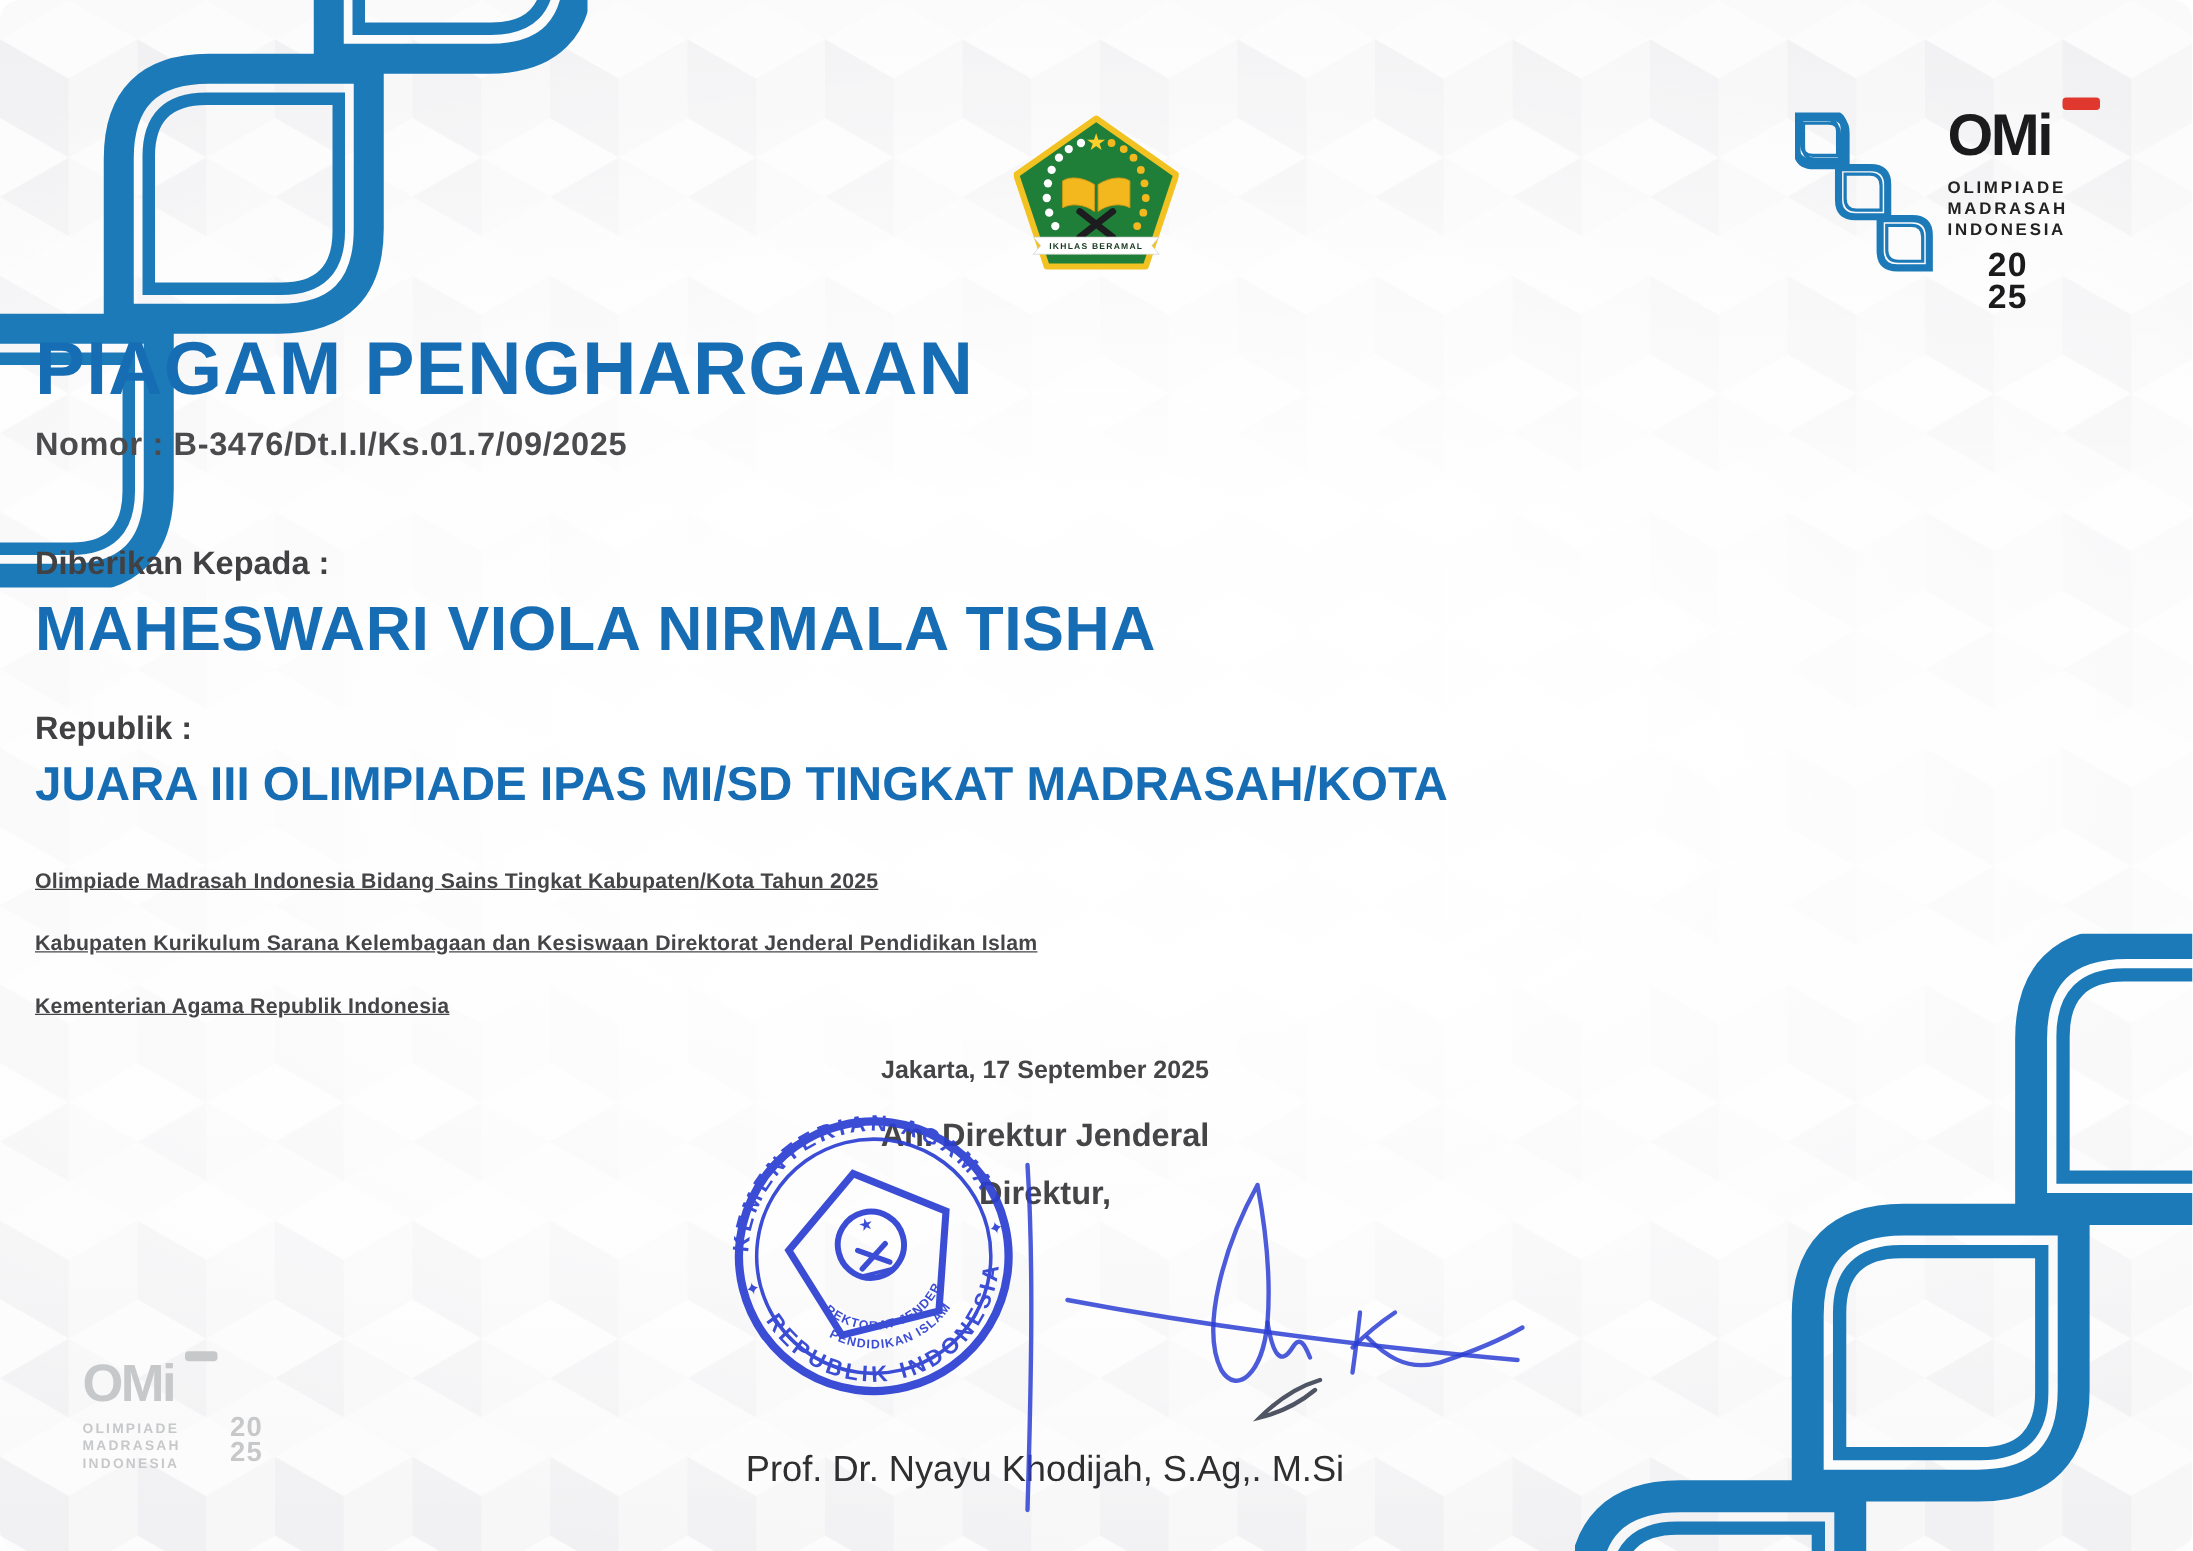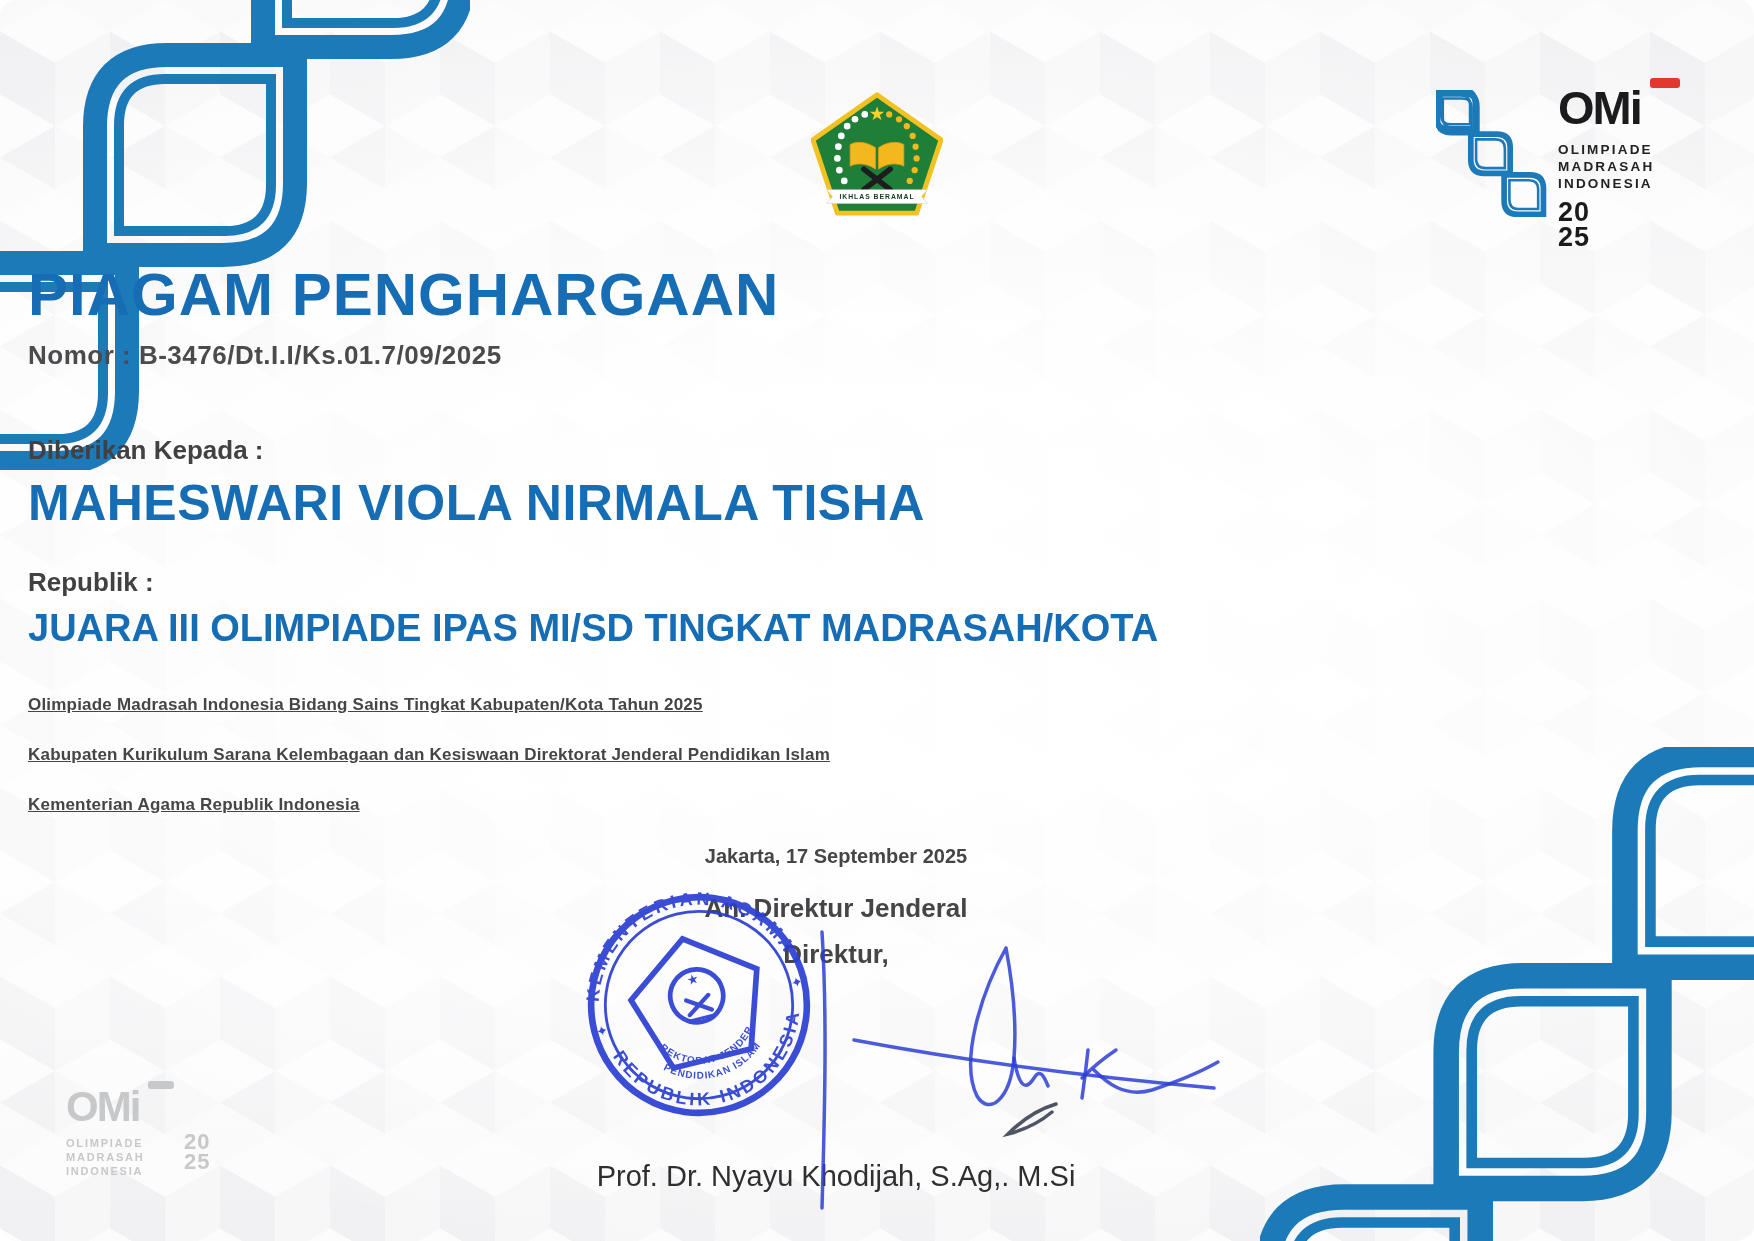--- a/index.html
+++ b/index.html
@@ -54,21 +54,21 @@
   .ink path.dark{stroke:var(--flourish-dark); opacity:.9;}
 
   
   .omi{position:absolute; left:1436px; top:84px; width:260px; z-index:3;}
   .omi-chain{position:absolute; left:0; top:6px;}
   .omi-right{position:absolute; left:122px; top:0;}
   .omi-word{position:relative; font-size:47px; font-weight:700; letter-spacing:-2px; color:#1b1b1d; line-height:1;}
   .omi-flag{position:absolute; width:30px; height:10px; border-radius:3px; background:var(--red-flag);}
   .omi .omi-flag{left:92px; top:-6px;}
   .omi-lines{margin-top:10px; font-size:13.5px; font-weight:700; letter-spacing:2.2px; color:#222; line-height:17px;}
-  .omi-years{margin-top:8px; font-size:27px; font-weight:700; color:#1b1b1d; line-height:25px; letter-spacing:1px;}
+  .omi-years{margin-top:8px; font-size:27px; font-weight:700; color:#1b1b1d; line-height:25px; letter-spacing:1px;text-align:center;}
 
   
   .wm{position:absolute; left:66px; top:1086px; z-index:2; color:var(--watermark-gray);}
   .wm .omi-word{color:var(--watermark-gray); font-size:42px;}
   .wm .omi-flag{background:var(--watermark-gray); left:82px; top:-5px; height:8px; width:26px;}
   .wm .omi-lines{color:var(--watermark-gray); font-size:11px; line-height:14px; letter-spacing:1.8px; margin-top:8px;}
   .wm .omi-years{color:var(--watermark-gray); font-size:22px; line-height:20px; margin-top:-46px; margin-left:118px;}
   .wm-row{position:relative;}
 </style>
 </head>

